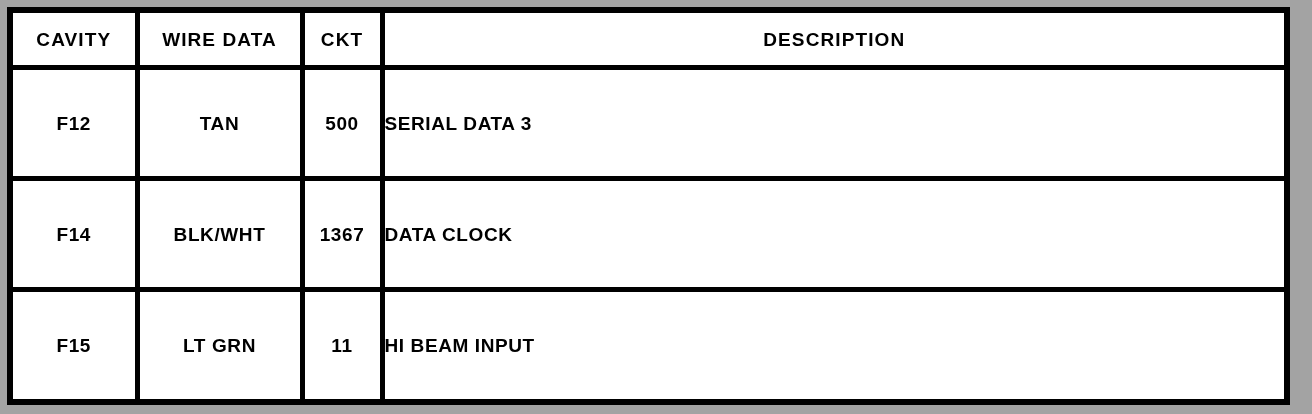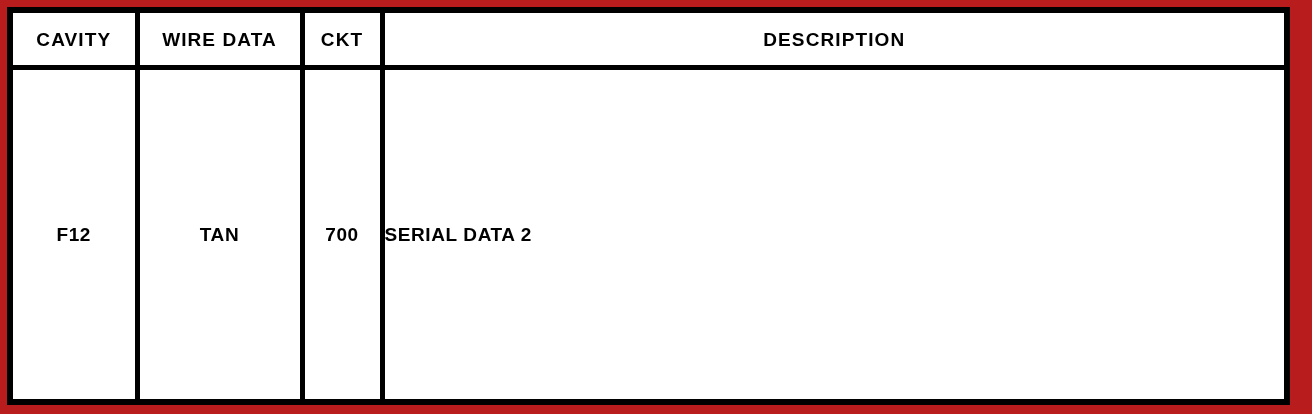--- a/index.html
+++ b/index.html
@@ -12,21 +12,21 @@
     height: 414px;
     overflow: hidden;
     font-family: "Liberation Sans", sans-serif;
     -webkit-font-smoothing: none;
   }
 
   #page {
     position: relative;
     width: 1312px;
     height: 414px;
-    background: #b91c1c;
+    background: #a3a3a3;
   }
 
   
   .pinout-table {
     position: absolute;
     left: 7px;
     top: 7px;
     width: 1283px;
     height: 398px;
     box-sizing: border-box;
@@ -108,19 +108,31 @@
         <th class="head">WIRE DATA</th>
         <th class="head">CKT</th>
         <th class="head desc-head">DESCRIPTION</th>
       </tr>
     </thead>
 
     <tbody>
       <tr>
         <td class="cell-center">F12</td>
         <td class="cell-center">TAN</td>
-        <td class="cell-center">700</td>
-        <td class="cell-left">SERIAL DATA 2</td>
+        <td class="cell-center">500</td>
+        <td class="cell-left">SERIAL DATA 3</td>
+      </tr>
+      <tr>
+        <td class="cell-center">F14</td>
+        <td class="cell-center">BLK/WHT</td>
+        <td class="cell-center">1367</td>
+        <td class="cell-left">DATA CLOCK</td>
+      </tr>
+      <tr>
+        <td class="cell-center">F15</td>
+        <td class="cell-center">LT GRN</td>
+        <td class="cell-center">11</td>
+        <td class="cell-left">HI BEAM INPUT</td>
       </tr>
     </tbody>
   </table>
 
 </div>
 
 </body></html>

